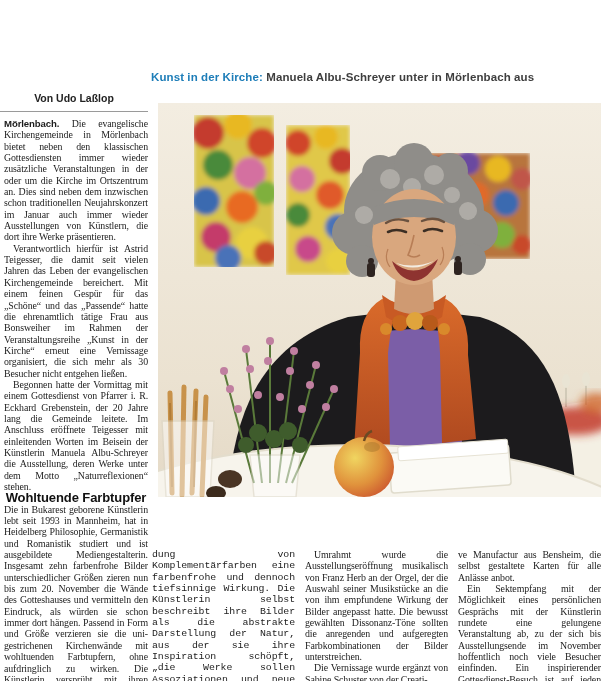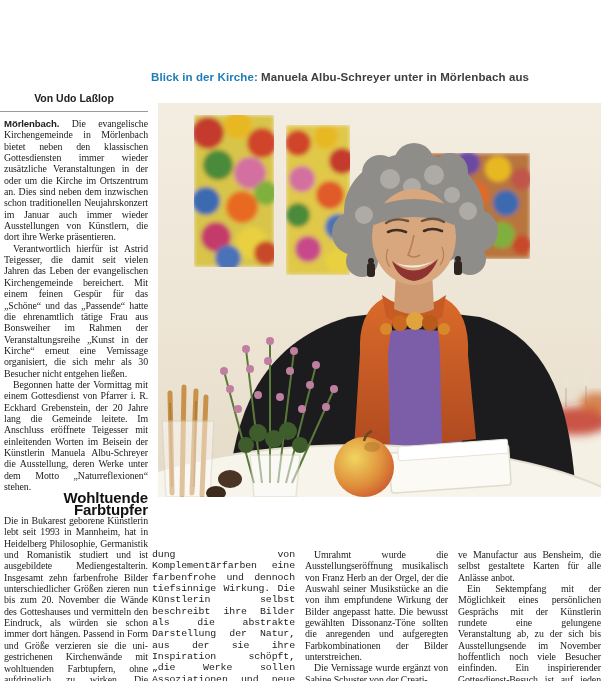--- a/index.html
+++ b/index.html
@@ -24,22 +24,22 @@
     color:#222;padding-bottom:7px;border-bottom:1px solid #9a9a9a;
   }
   .bodycol{
     position:absolute;text-align:justify;font-size:9.9px;line-height:11.35px;
     color:#1c1c1c;letter-spacing:-0.1px;
   }
   .bodycol p{margin:0;}
   .bodycol p.indent{text-indent:9px;}
   .lead-in{font-family:"Liberation Sans",sans-serif;font-weight:bold;font-size:9.6px;}
   .subhead{
-    font-family:"Liberation Sans",sans-serif;font-weight:bold;font-size:15px;
-    margin:5px 0 2px 0;text-align:right;color:#111;
+    font-family:"Liberation Sans",sans-serif;font-weight:bold;font-size:13px;
+    margin:5px 0 2px 0;text-align:center;color:#111;
   }
   .col1{left:4px;top:118px;width:144px;height:563px;}
   .col2{left:152px;top:549px;width:143px;height:132px;font-family:Liberation Mono, monospace;}
   .col3{left:305px;top:549px;width:143px;height:132px;}
   .col4{left:458px;top:549px;width:143px;height:132px;}
   .photo{
     position:absolute;left:158px;top:103px;width:443px;height:394px;
     background:#e9e1d2;overflow:hidden;
   }
   .caption{
@@ -53,21 +53,21 @@
     color:#8f8f8f;letter-spacing:0.4px;
   }
 </style>
 </head>
 <body>
 
 <div class="page">
 
 
   <div class="kicker">
-    <span class="kicker-label">Blick in der Kirche:</span><span> Manuela Albu-Schreyer unter in Mörlenbach aus</span>
+    <span class="kicker-label">Kunst in der Kirche:</span><span> Manuela Albu-Schreyer unter in Mörlenbach aus</span>
   </div>
 
   <div class="byline">Von Udo Laßlop</div>
 
   <div class="bodycol col1">
     <p><span class="lead-in">Mörlenbach.</span><span> Die evangelische Kirchengemeinde in Mörlenbach bietet neben den klassischen Gottesdiensten immer wieder zusätzliche Veranstaltungen in der oder um die Kirche im Ortszentrum an. Dies sind neben dem inzwischen schon traditionellen Neujahrskonzert im Januar auch immer wieder Ausstellungen von Künstlern, die dort ihre Werke präsentieren.</span></p>
     <p class="indent">Verantwortlich hierfür ist Astrid Teigesser, die damit seit vielen Jahren das Leben der evangelischen Kirchengemeinde bereichert. Mit einem feinen Gespür für das „Schöne“ und das „Passende“ hatte die ehrenamtlich tätige Frau aus Bonsweiher im Rahmen der Veranstaltungsreihe „Kunst in der Kirche“ erneut eine Vernissage organisiert, die sich mehr als 30 Besucher nicht entgehen ließen.</p>
     <p class="indent">Begonnen hatte der Vormittag mit einem Gottesdienst von Pfarrer i. R. Eckhard Grebenstein, der 20 Jahre lang die Gemeinde leitete. Im Anschluss eröffnete Teigesser mit einleitenden Worten im Beisein der Künstlerin Manuela Albu-Schreyer die Ausstellung, deren Werke unter dem Motto „Naturreflexionen“ stehen.</p>
     <p class="subhead">Wohltuende Farbtupfer</p>
     <p>Die in Bukarest geborene Künstlerin lebt seit 1993 in Mannheim, hat in Heidelberg Philosophie, Germanistik und Romanistik studiert und ist ausgebildete Mediengestalterin. Insgesamt zehn farbenfrohe Bilder unterschiedlicher Größen zieren nun bis zum 20. November die Wände des Gotteshauses und vermitteln den Eindruck, als würden sie schon immer dort hängen. Passend in Form und Größe verzieren sie die uni-gestrichenen Kirchenwände mit wohltuenden Farbtupfern, ohne aufdringlich zu wirken. Die Künstlerin versprüht mit ihren abstrakt gemalten Acrylbildern unter Verwen-</p>

